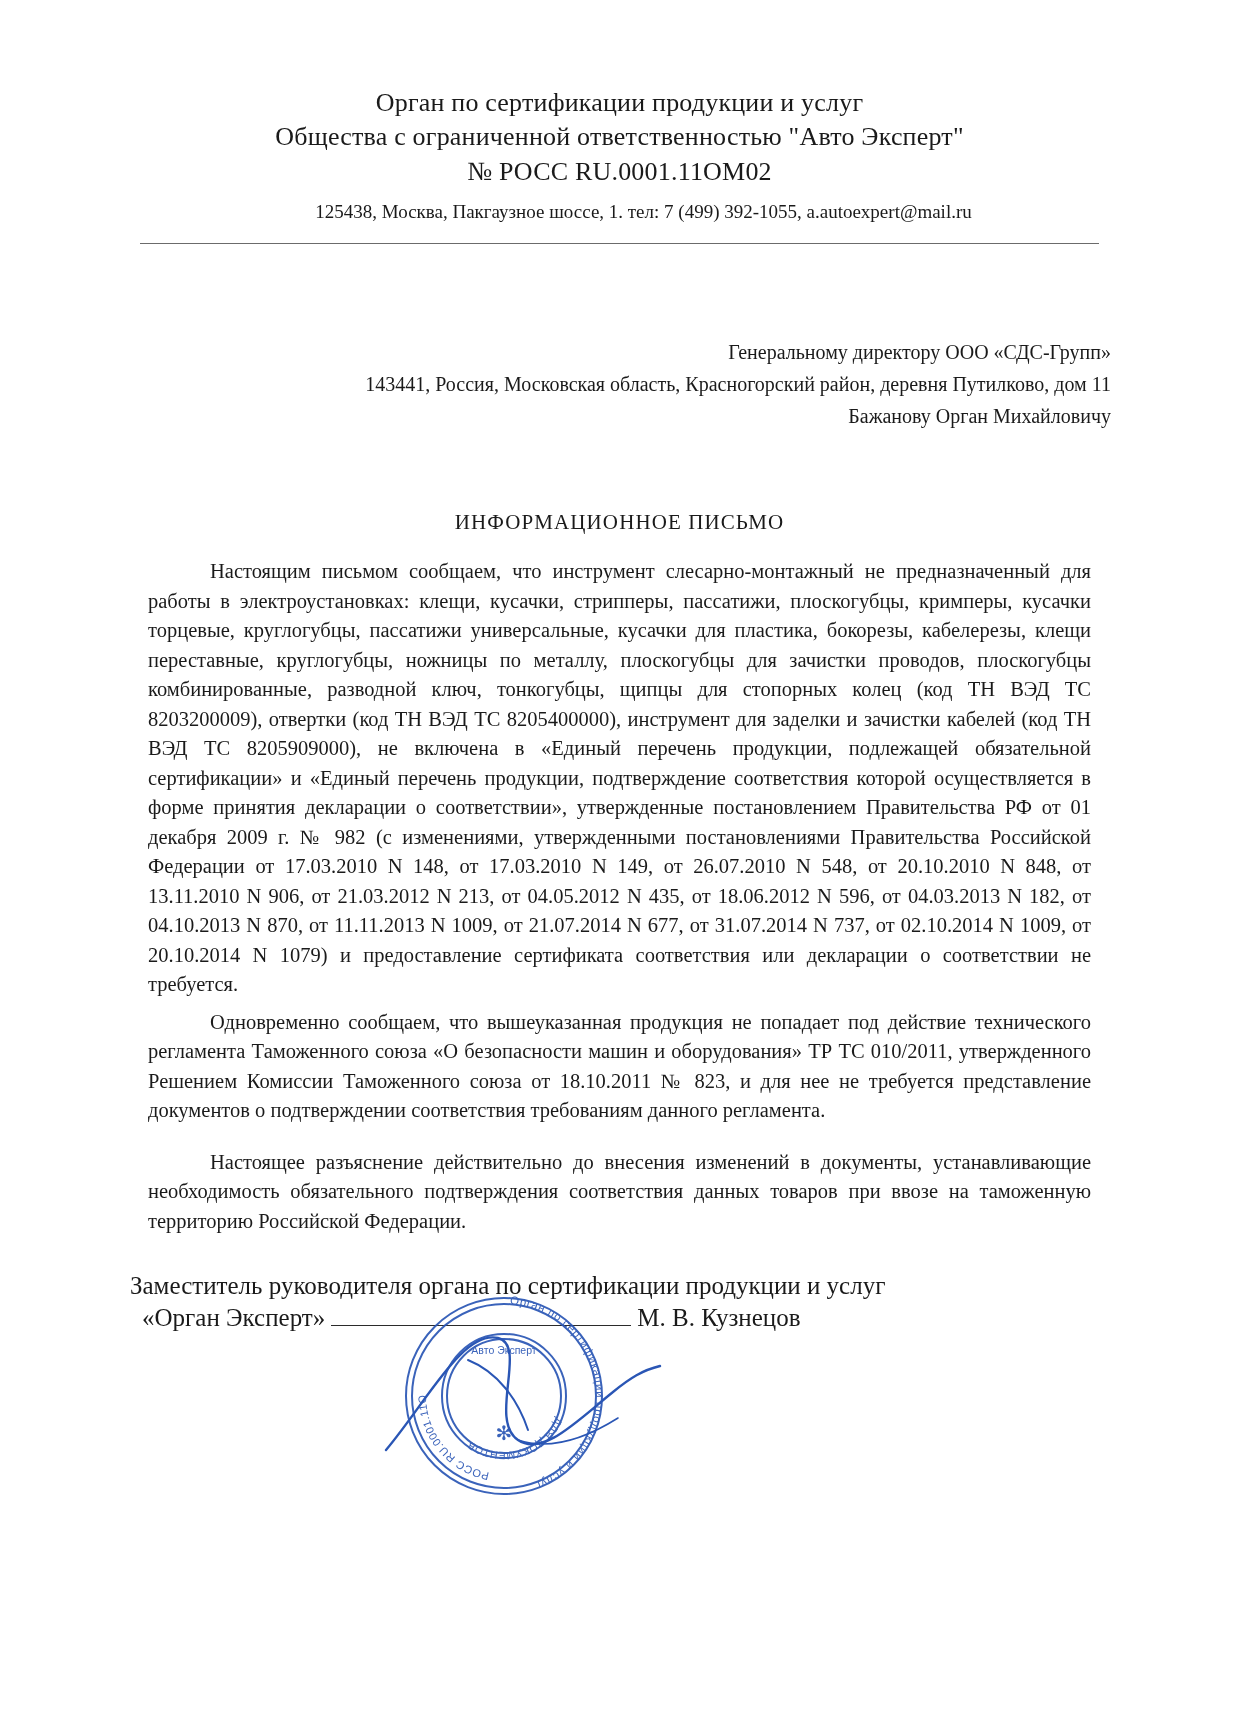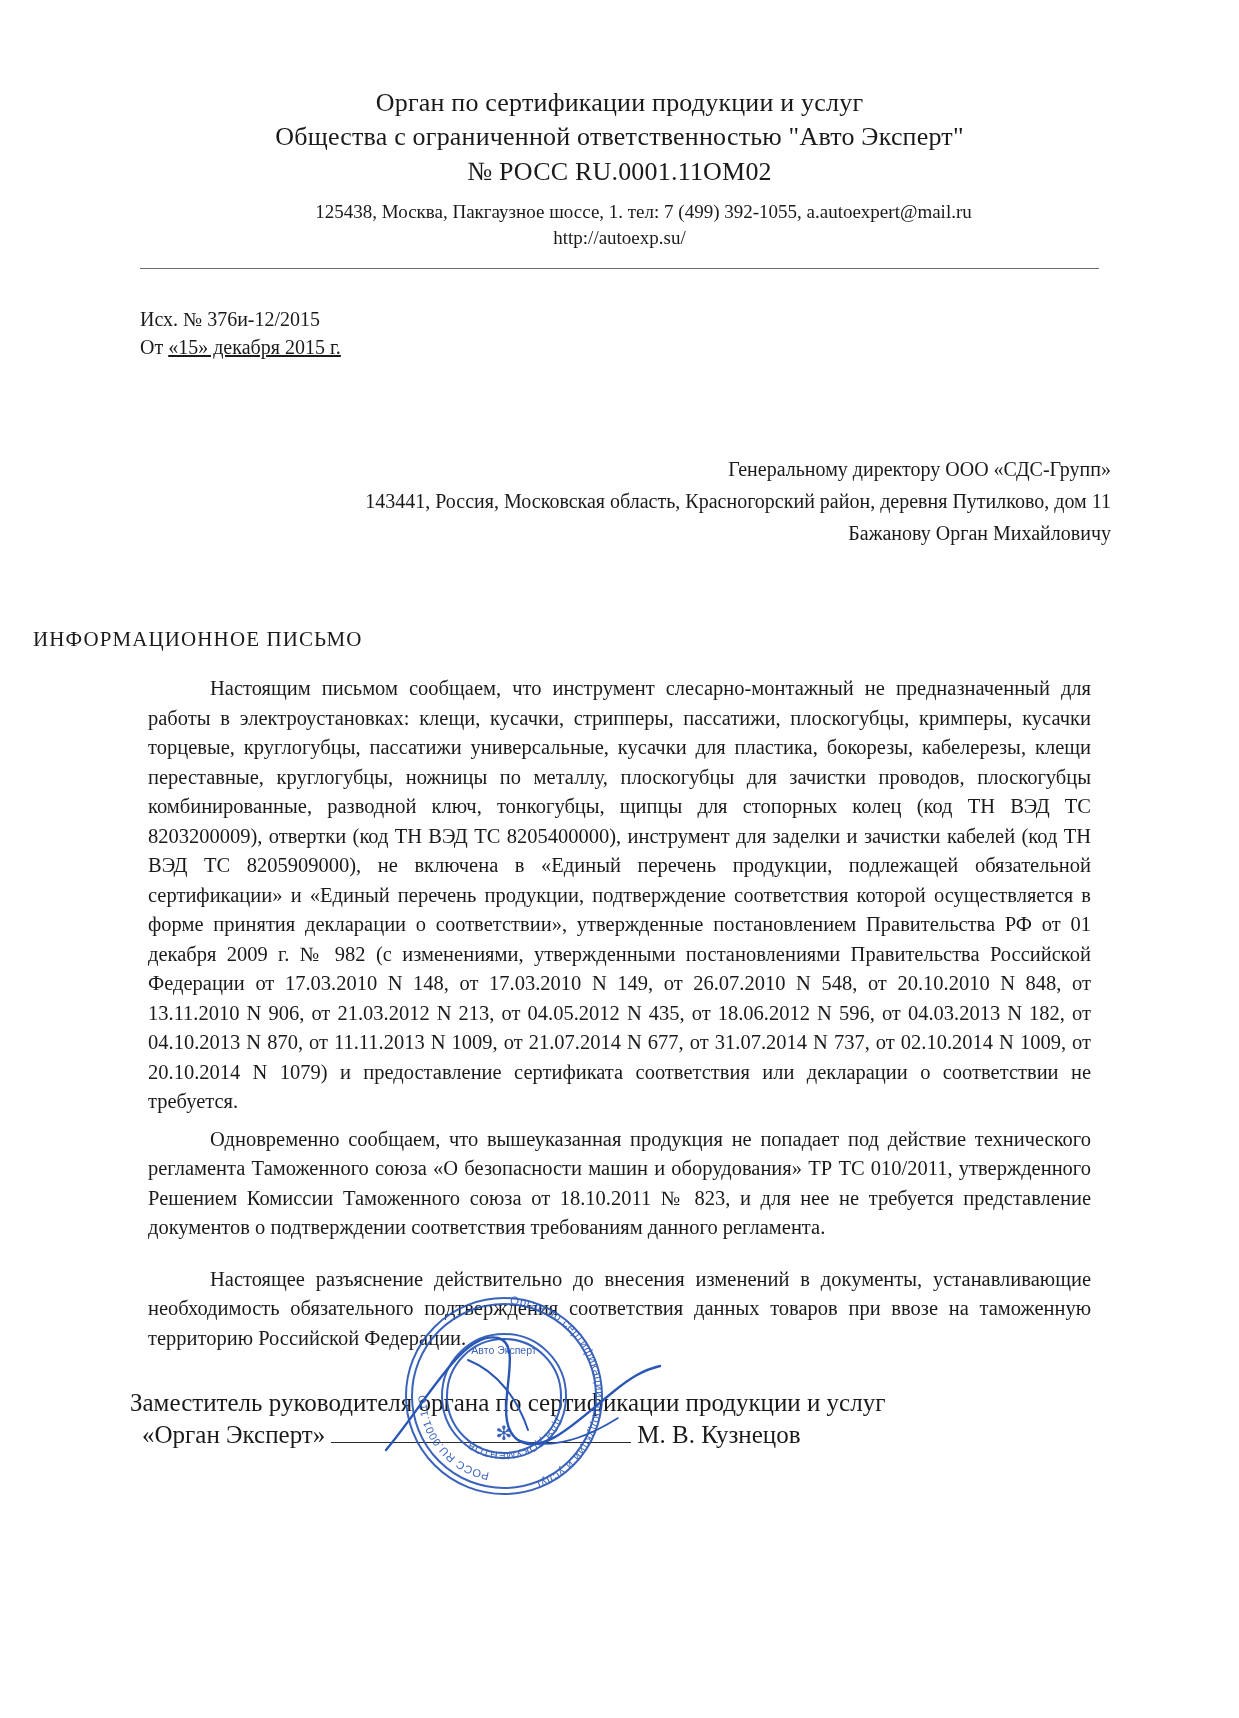--- a/index.html
+++ b/index.html
@@ -73,23 +73,23 @@
     margin-top: 92px;
     padding-right: 128px;
     text-align: right;
     font-size: 20px;
     line-height: 32px;
   }
 
   
   .doc-title {
     margin-top: 78px;
+    text-align: center;
     font-size: 21px;
     letter-spacing: 1.1px;
-    padding-left: 33px;
   }
 
   
   .body {
     margin-top: 22px;
     padding: 0 140px 0 140px;
     font-size: 20.5px;
     line-height: 29.5px;
     text-align: justify;
   }
@@ -151,28 +151,23 @@
 </head>
 <body>
 
 <div class="page">
 
   <div class="letterhead">
     <div class="lh-line1">Орган по сертификации продукции и услуг</div>
     <div class="lh-line2">Общества с ограниченной ответственностью "Авто Эксперт"</div>
     <div class="lh-line3">№ РОСС RU.0001.11ОМ02</div>
     <div class="lh-contact">125438, Москва, Пакгаузное шоссе, 1. тел: 7 (499) 392-1055, a.autoexpert@mail.ru</div>
-    <div class="lh-url">http://autoexp.su/</div>
   </div>
   <div class="rule"></div>
 
-  <div class="refblock">
-    <div>Исх. № 376и-12/2015</div>
-    <div class="ref-date"><span>От </span><span class="u">«15» декабря 2015 г.</span></div>
-  </div>
 
   <div class="addressee">
     <div>Генеральному директору ООО «СДС-Групп»</div>
     <div>143441, Россия, Московская область, Красногорский район, деревня Путилково, дом 11</div>
     <div>Бажанову Орган Михайловичу</div>
   </div>
 
   <div class="doc-title">ИНФОРМАЦИОННОЕ ПИСЬМО</div>
 
   <div class="body">

